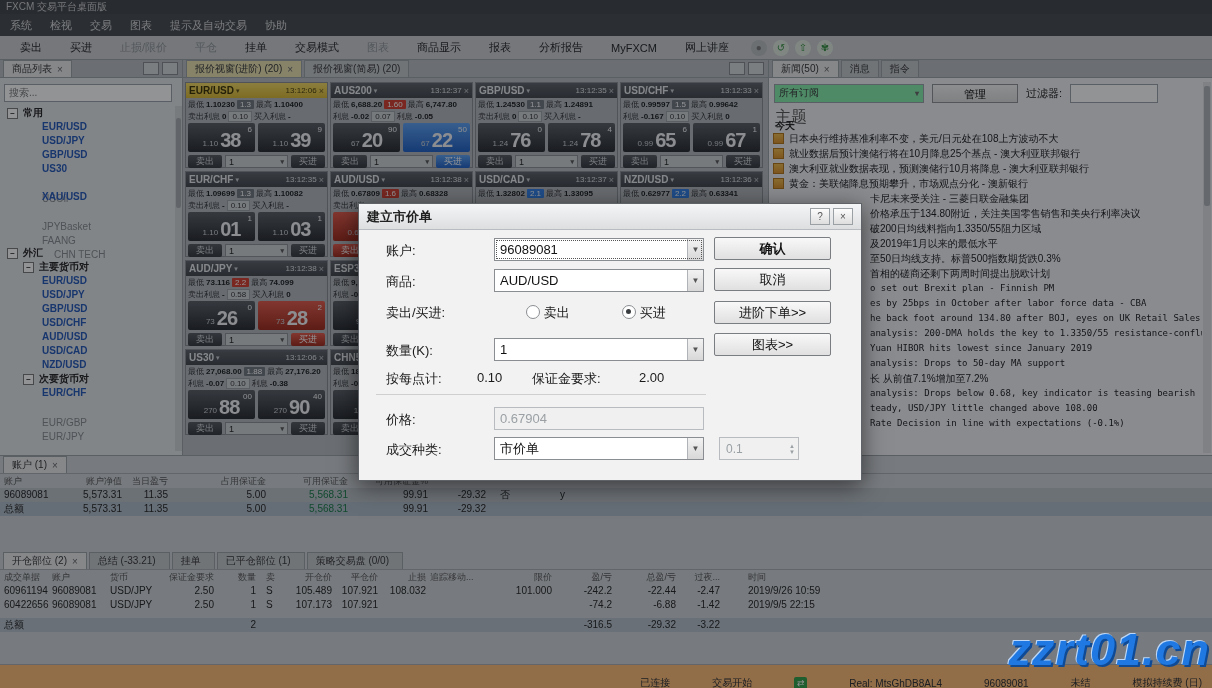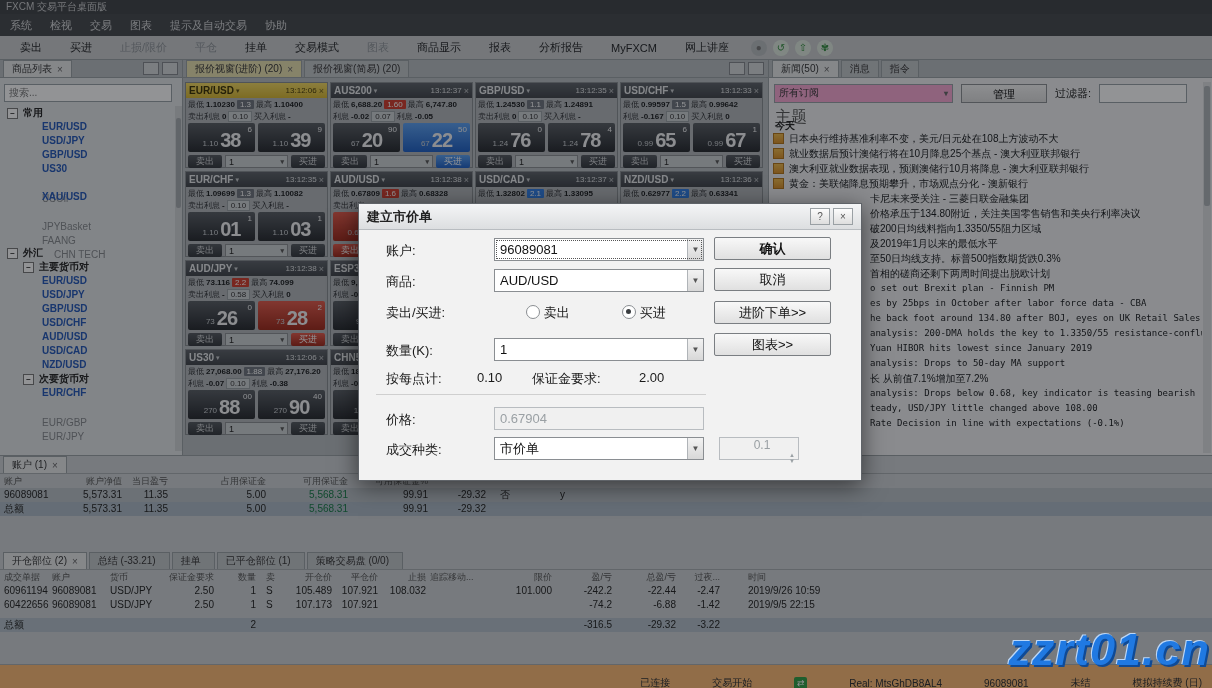--- a/index.html
+++ b/index.html
@@ -64,21 +64,21 @@
   .psup:empty{display:none;}
   .tbtns{display:flex;gap:3px;padding:2px 2px;align-items:center;}
   .tsell,.tbuy{width:34px;height:13px;background:linear-gradient(#53585e,#31353a);color:#d8dadc;font-size:9px;display:flex;align-items:center;justify-content:center;border-radius:2px;}
   .tsell.red,.tbuy.red{background:linear-gradient(#e25848,#9e2718);color:#fff;}
   .tbuy.blue{background:linear-gradient(#5aa0f2,#1d5fc4);color:#fff;}
   .tamt{flex:1;height:13px;background:#cdd1d4;border:1px solid #8a8e92;font-size:9px;display:flex;align-items:center;padding:0 3px;color:#222;box-sizing:border-box;}
   .tamt i{font-style:normal;} .tamt b{margin-left:auto;font-size:7px;color:#555;}
   
   .newspanel{position:absolute;left:768px;top:60px;width:444px;height:395px;background:#f0f1f2;border-left:1px solid #9aa0a4;box-sizing:border-box;}
   .nfrow{position:absolute;left:5px;top:23px;right:14px;height:20px;display:flex;gap:8px;align-items:center;}
-  .nselect{width:179px;height:19px;background:#f9a8d4;border:1px solid #98a0a6;font-size:10px;display:flex;align-items:center;padding:0 4px;color:#333;box-sizing:border-box;justify-content:center;}
+  .nselect{width:150px;height:19px;background:#86efac;border:1px solid #98a0a6;font-size:10px;display:flex;align-items:center;padding:0 4px;color:#333;box-sizing:border-box;justify-content:center;}
   .nselect b{margin-left:auto;font-size:8px;color:#666;}
   .nbtn{width:86px;height:19px;background:linear-gradient(#f6f6f6,#dddddd);border:1px solid #8a8e92;text-align:center;font-size:11px;line-height:18px;box-sizing:border-box;}
   .nflab{font-size:11px;color:#222;}
   .nfinput{width:88px;height:19px;background:#fff;border:1px solid #98a0a6;box-sizing:border-box;}
   .ntopic{position:absolute;left:6px;top:47px;font-size:16px;color:#555;}
   .ntoday{position:absolute;left:6px;top:59px;font-size:10px;font-weight:bold;color:#222;}
   .newslist{position:absolute;left:4px;top:71px;right:10px;bottom:2px;overflow:hidden;}
   .nitem{display:flex;align-items:center;gap:5px;height:15px;font-size:10px;color:#15171a;white-space:nowrap;}
   .nicon{width:11px;height:11px;background:linear-gradient(#f0b949,#d98f26);border:1px solid #b37414;box-sizing:border-box;flex:none;}
   .nfrag{height:15px;line-height:15px;padding-left:97px;font-size:10px;color:#15171a;white-space:nowrap;}
@@ -130,21 +130,21 @@
   .drow{position:absolute;font-size:13px;color:#1a1a1a;}
   .dlabel{position:absolute;left:27px;font-size:13px;color:#1a1a1a;}
   .dinput{position:absolute;left:135px;width:210px;height:23px;border:1px solid #8a8e92;background:#fff;box-sizing:border-box;display:flex;align-items:center;font-size:13px;padding-left:5px;color:#111;}
   .dinput .arrow{margin-left:auto;width:15px;height:100%;background:linear-gradient(#f2f2f2,#d8d8d8);border-left:1px solid #b0b4b8;display:flex;align-items:center;justify-content:center;font-size:8px;color:#555;}
   .dinput.focus{outline:1px dotted #555;outline-offset:-3px;}
   .dinput.disabled{background:#f0f0f0;color:#9aa0a4;border-color:#b8bcc0;}
   .dbtn{position:absolute;left:355px;width:117px;height:23px;background:linear-gradient(#f8f8f8,#e0e0e0);border:1px solid #7a7e82;border-radius:2px;font-size:13px;display:flex;align-items:center;justify-content:center;color:#111;box-sizing:border-box;}
   .radio{width:12px;height:12px;border:1px solid #8a8e92;border-radius:50%;background:#fff;display:inline-block;vertical-align:-2px;position:relative;}
   .radio.checked::after{content:"";position:absolute;left:3px;top:3px;width:5px;height:5px;border-radius:50%;background:#3a3d40;}
   .dhr{position:absolute;left:17px;width:330px;height:1px;background:#cfcfcf;}
-  .dspin{position:absolute;left:360px;top:233px;width:80px;height:23px;border:1px solid #b8bcc0;background:#f0f0f0;color:#9aa0a4;font-size:12px;display:flex;align-items:center;padding-left:6px;box-sizing:border-box;flex-direction:column;}
+  .dspin{position:absolute;left:360px;top:233px;width:80px;height:23px;border:1px solid #b8bcc0;background:#f0f0f0;color:#9aa0a4;font-size:12px;display:flex;align-items:center;padding-left:6px;box-sizing:border-box;}
   .dspin .ud{margin-left:auto;display:flex;flex-direction:column;font-size:6px;color:#9aa0a4;padding-right:3px;line-height:6px;}
 </style>
 </head>
 <body>
 
 <div class="screen">
 
   <div class="titlebar">
     <span>FXCM 交易平台桌面版</span>
   </div>

